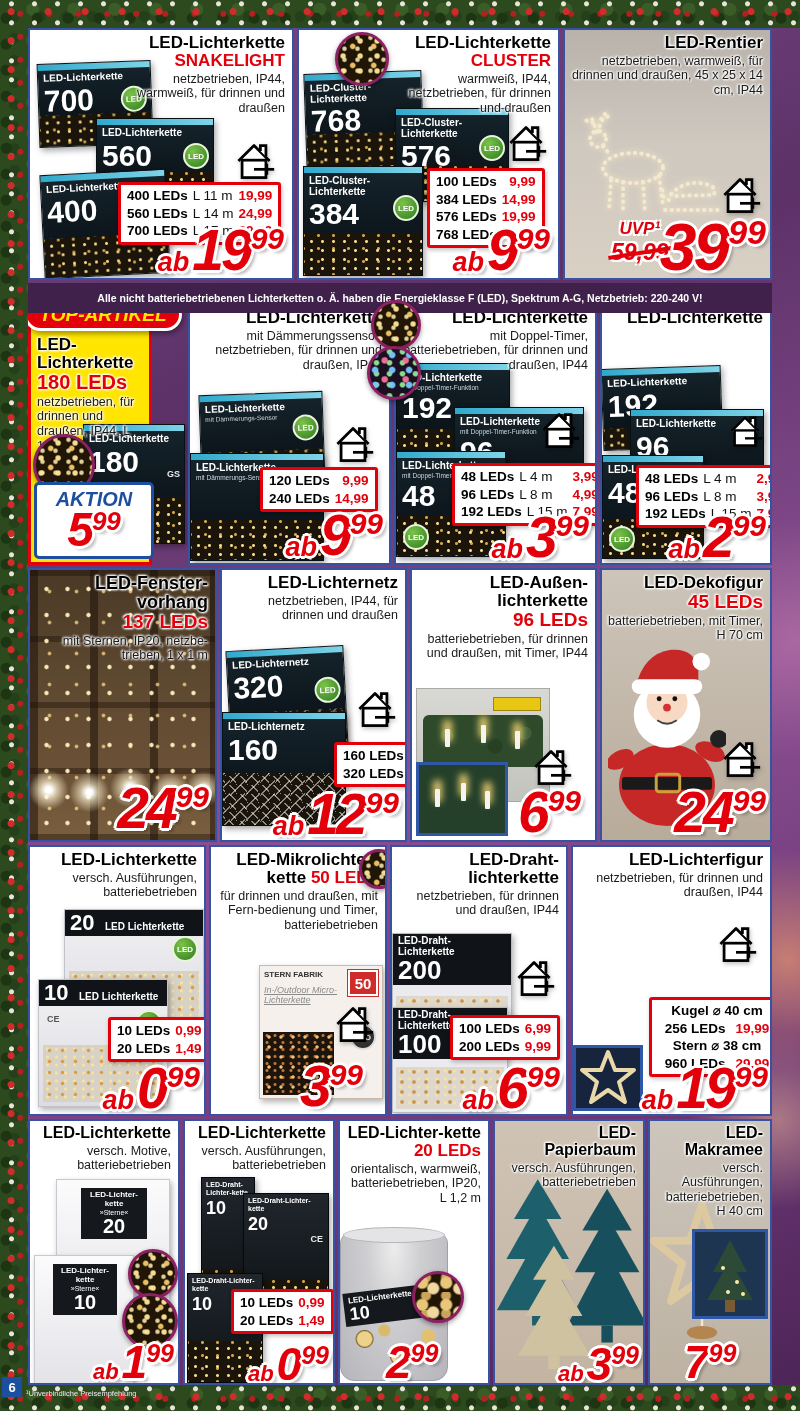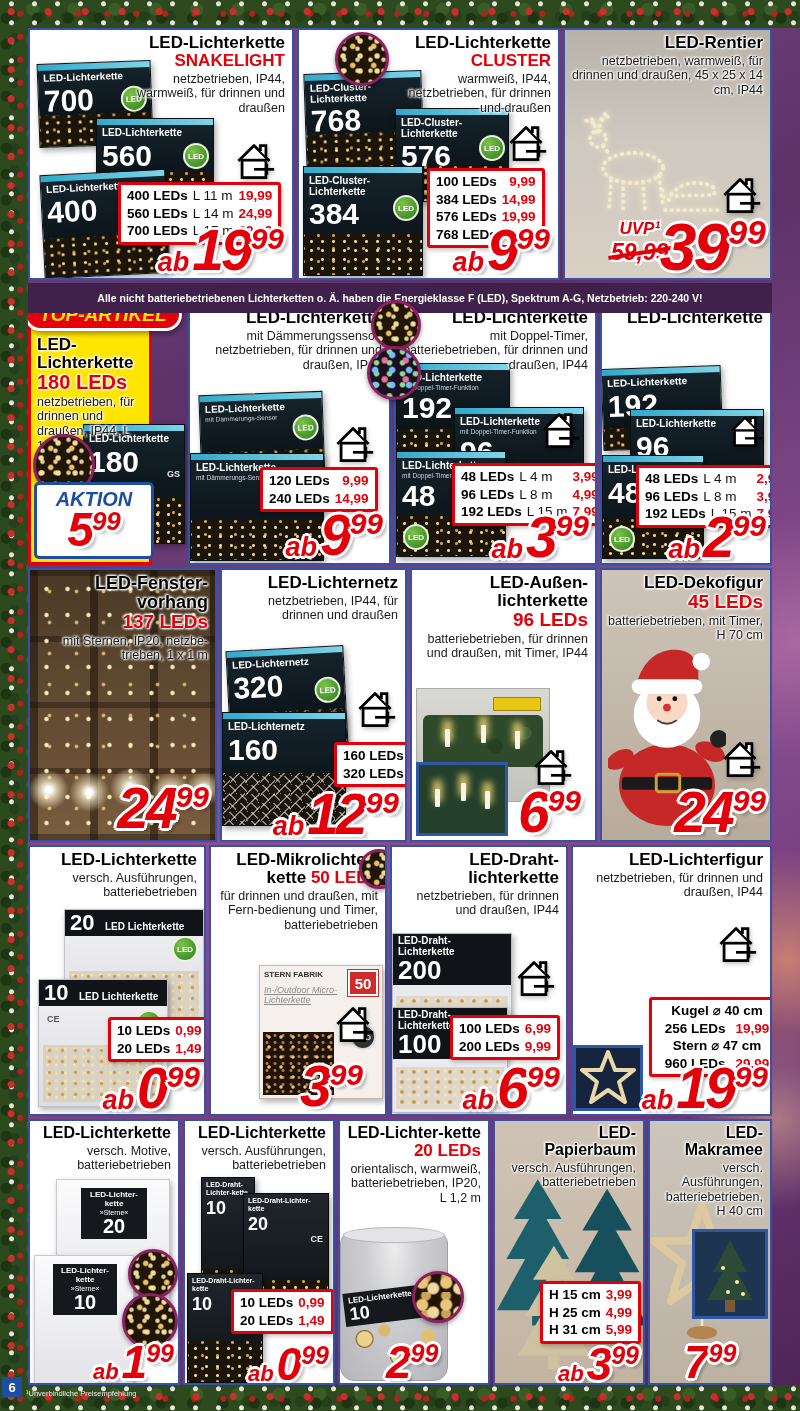--- a/index.html
+++ b/index.html
@@ -737,21 +737,21 @@
           <rect x="11" y="22" width="26" height="19" fill="#fff" stroke="#000" stroke-width="3"></rect>
           <line x1="24" y1="32" x2="46" y2="32" stroke="#000" stroke-width="3"></line>
           <line x1="38" y1="26" x2="38" y2="38" stroke="#000" stroke-width="3"></line>
         </svg></div>
     <div class="vtable" style="left:76px;top:150px;white-space:normal;width:118px;">
       <div class="vhead">Kugel ⌀ 40 cm</div>
       <div class="vrow" style="justify-content:center;">
           <span class="vl">256 LEDs</span>
           <span class="vp" style="margin-left:5px;">19,99</span>
         </div>
-      <div class="vhead">Stern ⌀ 47 cm</div>
+      <div class="vhead">Stern ⌀ 38 cm</div>
       <div class="vrow" style="justify-content:center;">
           <span class="vl">960 LEDs</span>
           <span class="vp" style="margin-left:5px;">29,99</span>
         </div>
     </div>
     <div class="price" style="right:2px;bottom:2px;">
         <span class="ab">ab</span>
         <span class="pint">19</span>
         <span class="pdec">99</span>
       </div>
@@ -861,34 +861,20 @@
           <polygon points="118,76 160,156 76,156"></polygon>
           <rect x="112" y="156" width="12" height="18"></rect>
       </g>
       <g fill="#cfc2a0">
         <polygon points="62,72 84,108 40,108"></polygon>
           <polygon points="62,94 92,146 32,146"></polygon>
           <polygon points="62,122 100,188 24,188"></polygon>
           <rect x="56" y="188" width="12" height="14"></rect>
       </g>
     </svg>
-    <div class="vtable" style="right:2px;top:160px;">
-      <div class="vrow">
-          <span class="vl">H 15 cm</span>
-          <span class="vp">3,99</span>
-        </div>
-      <div class="vrow">
-          <span class="vl">H 25 cm</span>
-          <span class="vp">4,99</span>
-        </div>
-      <div class="vrow">
-          <span class="vl">H 31 cm</span>
-          <span class="vp">5,99</span>
-        </div>
-    </div>
     <div class="price sm" style="right:4px;bottom:0px;">
         <span class="ab">ab</span>
         <span class="pint">3</span>
         <span class="pdec">99</span>
       </div>
   </div>
 
   <div class="card" style="left:648px;top:1119px;width:124px;height:266px;background:linear-gradient(180deg,#cdc6bd,#bdb2a2);">
     <div class="hdr">
       <div class="t" style="font-size:16px;">LED-Makramee</div>

